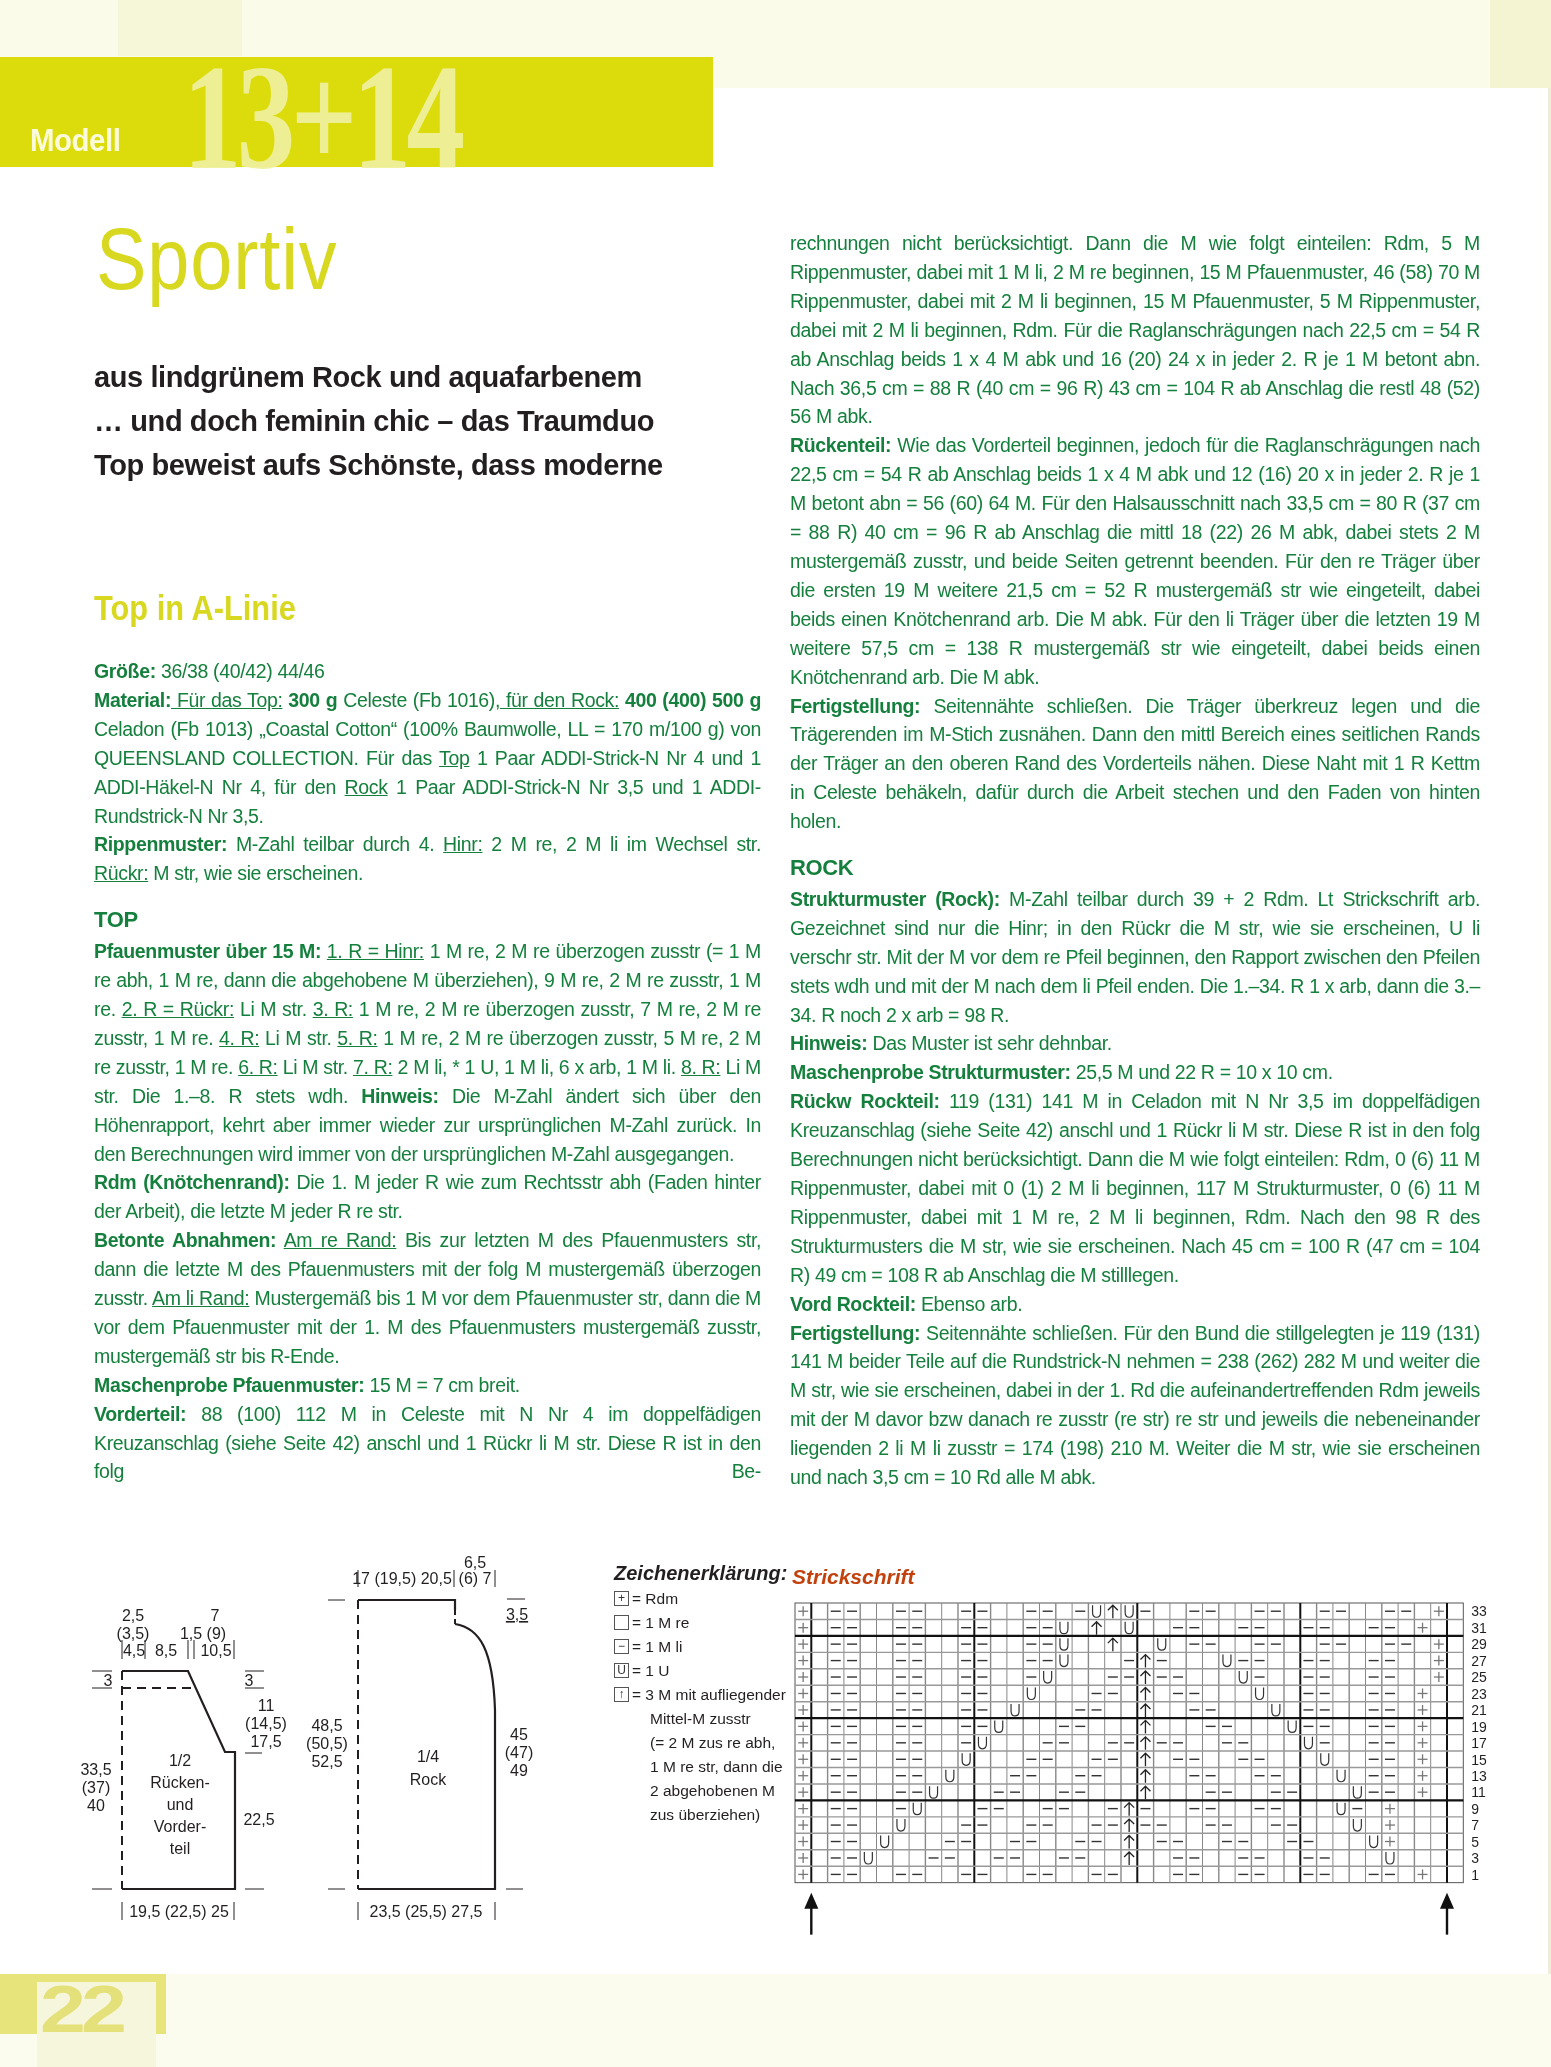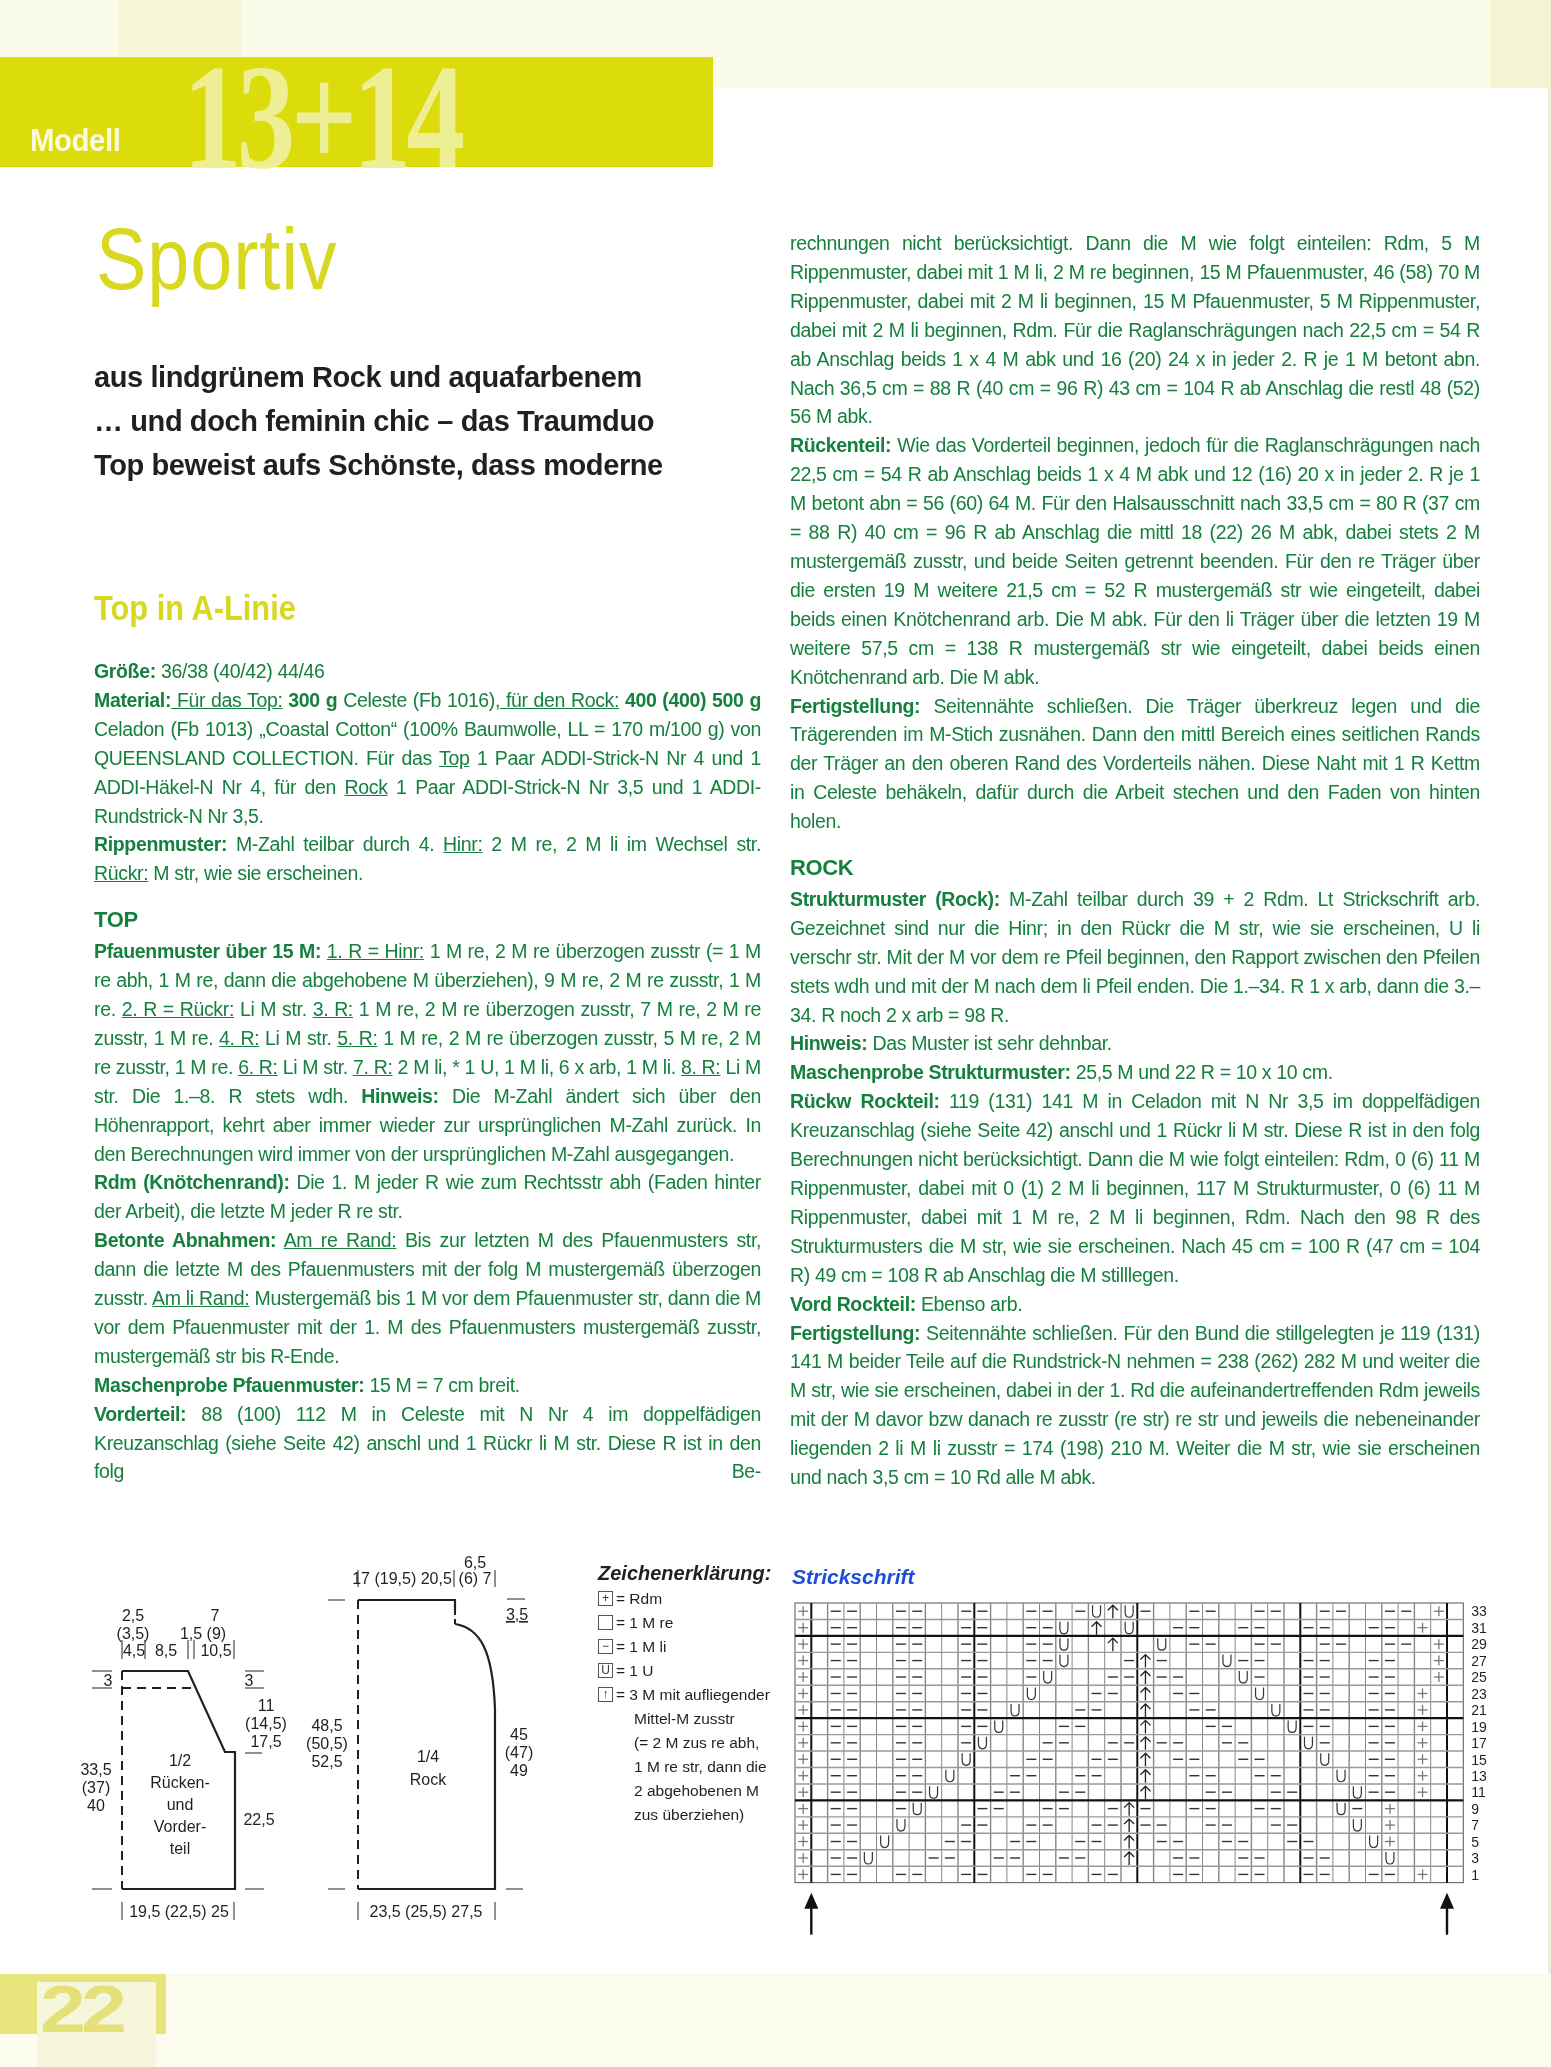--- a/index.html
+++ b/index.html
@@ -18,26 +18,26 @@
   .subhead{position:absolute;left:94px;top:588px;font:bold 35px "Liberation Sans",sans-serif;color:#d8d820;transform:scaleX(0.88);transform-origin:left;}
   .col{position:absolute;font:19.5px/28.9px "Liberation Sans",sans-serif;color:#15803d;letter-spacing:-0.35px;}
   .col p{margin:0;text-align:justify;}
   .col b{font-weight:bold;}
   .col u{text-decoration:underline;margin-top:48px;}
   .col .sec{font-weight:bold;font-size:22px;margin:18px 0 2px 0;}
   .col-left{left:94px;top:657px;width:667px;}
   .col-right{left:790px;top:229px;width:690px;}
   .diagram{position:absolute;left:40px;top:1540px;width:550px;height:400px;}
   .diagram text{font-family:"Liberation Sans",sans-serif;font-size:16px;fill:#231f20;}
-  .legend{position:absolute;left:598px;top:1562px;width:190px;font:15.5px/24px "Liberation Sans",sans-serif;color:#231f20;}
+  .legend{position:absolute;left:614px;top:1562px;width:190px;font:15.5px/24px "Liberation Sans",sans-serif;color:#231f20;}
   .legend-title{font:bold italic 20px "Liberation Sans",sans-serif;margin-bottom:2px;}
   .legend-row{display:flex;align-items:flex-start;}
   .legend-sym{width:15px;height:15px;border:1px solid #555;box-sizing:border-box;margin:4px 3px 0 0;font-size:12px;line-height:13px;text-align:center;flex:0 0 auto;color:#333;}
   .legend-cont{padding-left:36px;}
-  .chart-title{position:absolute;left:792px;top:1565px;font:bold italic 21px "Liberation Sans",sans-serif;color:#1d4ed8;}
+  .chart-title{position:absolute;left:792px;top:1565px;font:bold italic 21px "Liberation Sans",sans-serif;color:#c2410c;}
   .chart{position:absolute;left:790px;top:1595px;width:760px;height:340px;}
   .chart text{font-family:"Liberation Sans",sans-serif;}
   .footer-band{position:absolute;left:0;top:1974px;width:1551px;height:93px;background:#fcfcee;}
   .footer-num-bg{position:absolute;left:0;top:1974px;width:166px;height:60px;background:#e8e47c;}
   .footer-num-inner{position:absolute;left:37px;top:1982px;width:119px;height:85px;background:#f6f6dc;}
   .page-number{position:absolute;left:40px;top:1971px;font:bold 66px "Liberation Sans",sans-serif;color:#e4e07a;letter-spacing:-4px;transform:scaleX(1.25);transform-origin:left;}
 </style>
 </head>
 <body>
 

